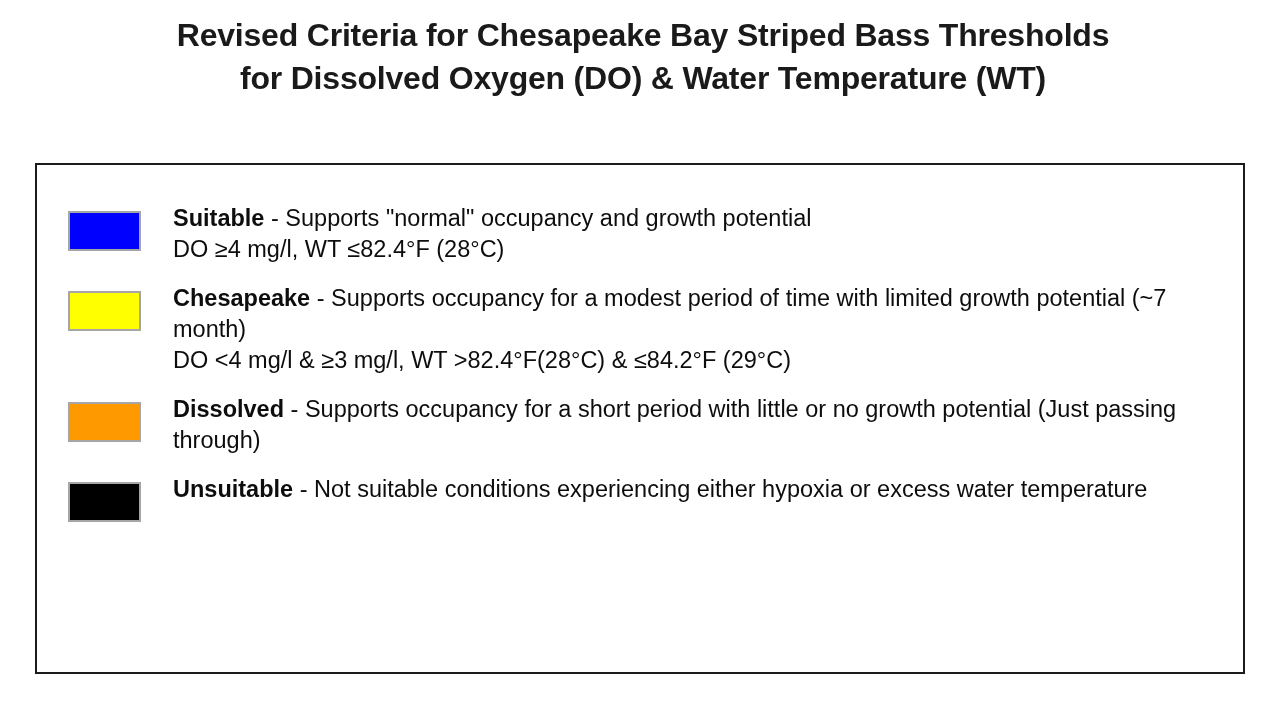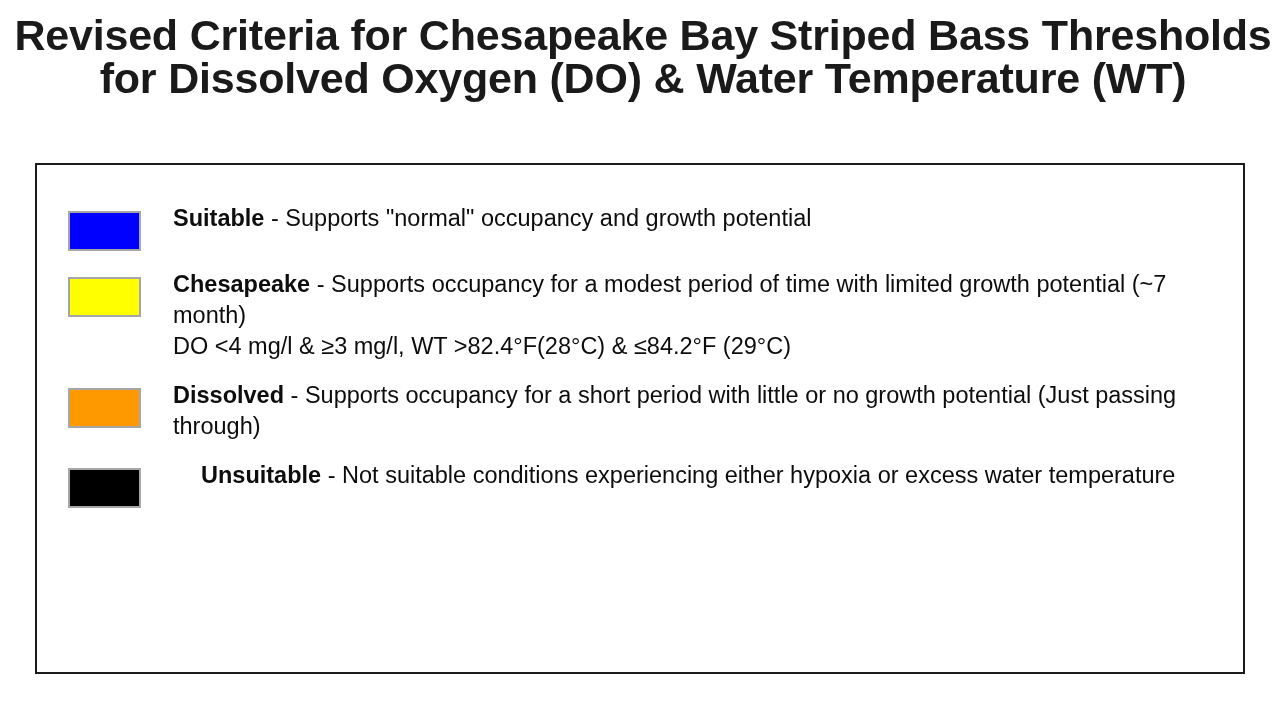--- a/index.html
+++ b/index.html
@@ -16,21 +16,21 @@
     overflow: hidden;
   }
 
   
   #slide-title {
     position: absolute;
     left: 0;
     top: 14px;
     width: 1286px;
     text-align: center;
-    font-size: 43px;
+    font-size: 32px;
     line-height: 43px;
     font-weight: bold;
     color: #1a1a1a;
     letter-spacing: -0.2px;
     white-space: pre-line;
   }
 
   
   #legend-panel {
     position: absolute;
@@ -48,21 +48,21 @@
     left: 31px;
     top: 38px;
     right: 18px;
   }
 
   .legend-entry {
     display: flex;
     align-items: flex-start;
     margin-bottom: 18px;
   }
-  .legend-entry:last-child { margin-bottom: 18px; gap: 28px; }
+  .legend-entry:last-child { margin-bottom: 18px; }
 
   .swatch {
     flex: 0 0 auto;
     width: 69px;
     height: 36px;
     margin-top: 8px;
     margin-right: 32px;
     border: 2px solid #a6a6a6;
     box-sizing: content-box;
   }
@@ -89,20 +89,21 @@
 <div id="slide-title">Revised Criteria for Chesapeake Bay Striped Bass Thresholds
 for Dissolved Oxygen (DO) &amp; Water Temperature (WT)</div>
 
 <div id="legend-panel">
   <div id="legend-list">
 
     <div class="legend-entry">
       <div class="swatch" style="background:#0000FF;"></div>
       <div class="entry-text">
         <span class="entry-name">Suitable</span><span> - </span><span>Supports "normal" occupancy and growth potential</span>
+        <span class="entry-thresholds">DO ≥4 mg/l, WT ≤82.4°F (28°C)</span>
       </div>
     </div>
 
     <div class="legend-entry">
       <div class="swatch" style="background:#FFFF00;"></div>
       <div class="entry-text">
         <span class="entry-name">Chesapeake</span><span> - </span><span>Supports occupancy for a modest period of time with limited growth potential (~7 month)</span>
         <span class="entry-thresholds">DO &lt;4 mg/l &amp; ≥3 mg/l, WT &gt;82.4°F(28°C) &amp; ≤84.2°F (29°C)</span>
       </div>
     </div>

